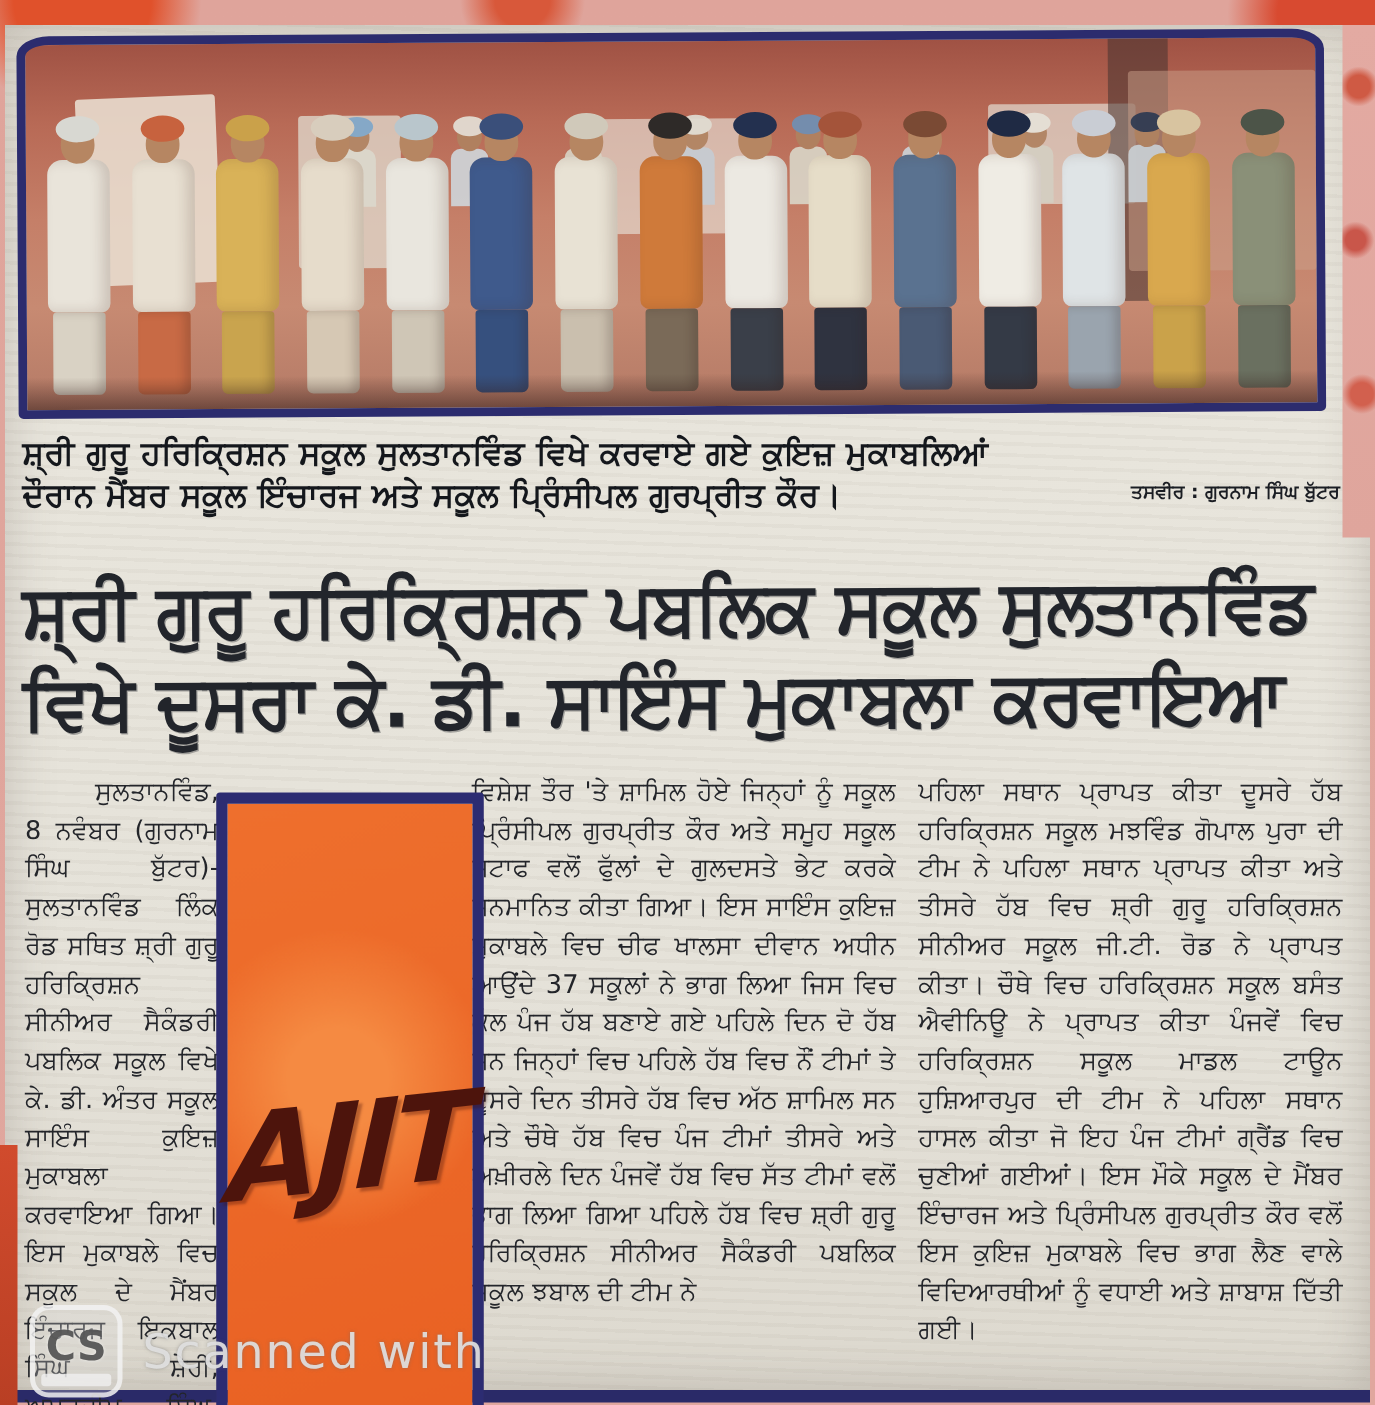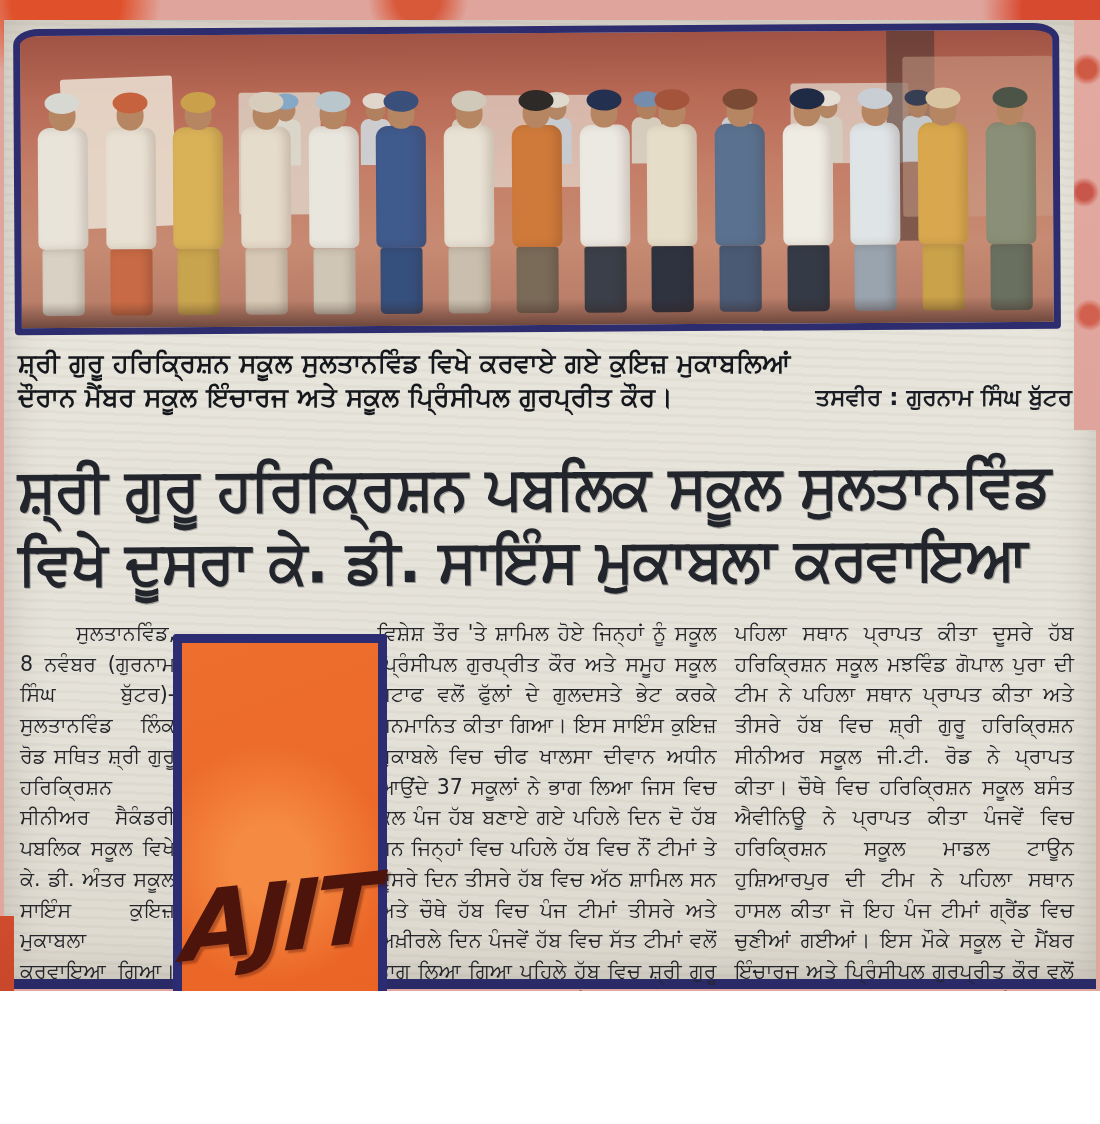--- a/index.html
+++ b/index.html
@@ -1,21 +1,21 @@
 <!DOCTYPE html>
 <html><head>
 <meta charset="utf-8">
 <style>
   html,body{margin:0;padding:0;}
   body{
     width:1100px;height:1124px;overflow:hidden;
     font-family:"DejaVu Sans","Liberation Sans",sans-serif;
   }
   .page{
-    position:relative;width:1100px;height:991px;overflow:hidden;
+    position:relative;width:1100px;height:1124px;overflow:hidden;
     background:
       radial-gradient(circle at 6% 0%, #e0512b 0 55px, rgba(224,81,43,0) 95px),
       radial-gradient(circle at 38% 0%, #d8583a 0 22px, rgba(216,88,58,0) 50px),
       radial-gradient(circle at 97% 1%, #d84a30 0 45px, rgba(216,74,48,0) 85px),
       linear-gradient(180deg,#dfa49b,#e0a79e);
   }
   
   .paper{
     position:absolute;left:4px;top:20px;right:4px;bottom:2px;
     background:
@@ -59,21 +59,21 @@
   .person .head::before{content:"";position:absolute;top:-7px;left:-4px;right:-4px;height:21px;border-radius:50%;background:var(--hw,#333);}
   .person .torso{width:50px;height:122px;border-radius:12px 12px 7px 7px;background:var(--tc,#e8e2d4);margin-top:-3px;box-shadow:inset -6px 0 10px rgba(70,40,30,.18);}
   .person .legs{width:42px;height:66px;border-radius:3px 3px 5px 5px;background:var(--lc,#bdb3a2);box-shadow:inset -5px 0 8px rgba(50,30,25,.2);}
   
   .caption-wrap{position:relative;padding:10px 22px 0 14px;min-height:84px;}
   .caption{
     margin:0;width:74%;font-size:26px;font-weight:700;line-height:1.32;
     color:#14171c;letter-spacing:.2px;
   }
   .credit{
-    position:absolute;right:24px;top:48px;font-size:23px;font-weight:700;color:#1a1d23;
+    position:absolute;right:24px;top:48px;font-size:15px;font-weight:700;color:#1a1d23;
   }
   
   .headline{
     padding:20px 12px 6px 14px;color:#22252b;transform:rotate(-0.3deg);
   }
   .headline .hl{
     display:block;font-size:57px;font-weight:800;line-height:1.28;
     letter-spacing:-1px;text-shadow:1px 1px 0 rgba(35,38,43,.35);
     transform:scaleY(1.04);transform-origin:left top;white-space:nowrap;
   }

